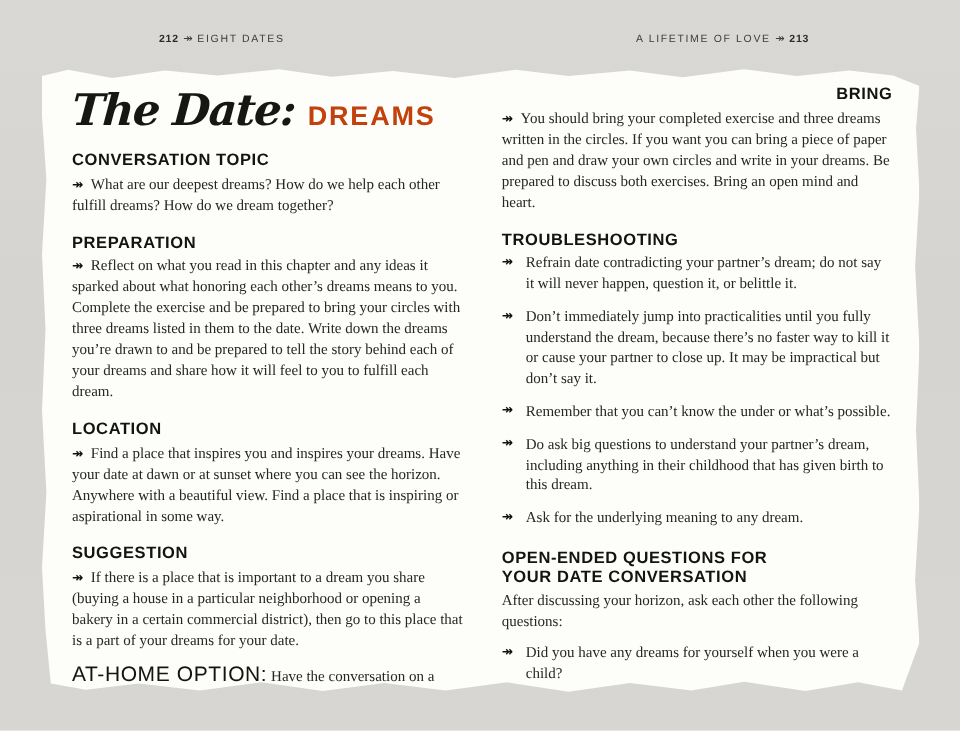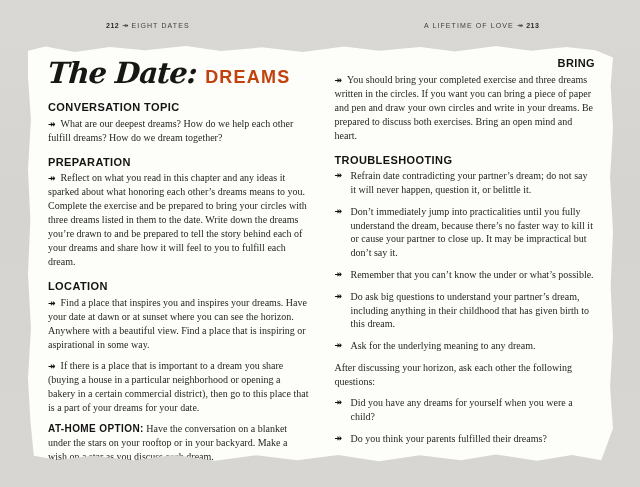--- a/index.html
+++ b/index.html
@@ -48,21 +48,21 @@
     margin:0 0 7px;color:#262624;}
 
   .arrow-g{font-family:"DejaVu Sans",sans-serif;font-size:9px;font-weight:bold;
     color:#111;margin-right:5px;}
 
   ul{list-style:none;margin:0;padding:0;}
   li{position:relative;padding-left:16px;margin:0 0 8px;
     font-family:"Liberation Serif",serif;font-size:10px;line-height:13.8px;color:#262624;}
   li .arrow-g{position:absolute;left:0;top:0;margin:0;}
 
-  .inline-label{font-family:"Liberation Sans",sans-serif;font-weight:700;font-size:10px;
+  .inline-label{font-family:"Liberation Sans",sans-serif;font-weight:400;font-size:14px;
     letter-spacing:0.4px;color:#131311;}
 
   .h2-twoline{margin-top:13px;}
 </style>
 </head>
 <body>
 
 <div class="stage">
 
   <div class="running-head" id="head-left">
@@ -87,38 +87,40 @@
 
       <h2>CONVERSATION TOPIC</h2>
       <p><span class="arrow-g">↠</span><span>What are our deepest dreams? How do we help each other fulfill dreams? How do we dream together?</span></p>
 
       <h2>PREPARATION</h2>
       <p><span class="arrow-g">↠</span><span>Reflect on what you read in this chapter and any ideas it sparked about what honoring each other’s dreams means to you. Complete the exercise and be prepared to bring your circles with three dreams listed in them to the date. Write down the dreams you’re drawn to and be prepared to tell the story behind each of your dreams and share how it will feel to you to fulfill each dream.</span></p>
 
       <h2>LOCATION</h2>
       <p><span class="arrow-g">↠</span><span>Find a place that inspires you and inspires your dreams. Have your date at dawn or at sunset where you can see the horizon. Anywhere with a beautiful view. Find a place that is inspiring or aspirational in some way.</span></p>
 
+      <h2>SUGGESTION</h2>
       <p><span class="arrow-g">↠</span><span>If there is a place that is important to a dream you share (buying a house in a particular neighborhood or opening a bakery in a certain commercial district), then go to this place that is a part of your dreams for your date.</span></p>
 
       <p><span class="inline-label">AT-HOME OPTION:</span> <span>Have the conversation on a blanket under the stars on your rooftop or in your backyard. Make a wish on a star as you discuss each dream.</span></p>
     </div>
 
     <div class="col">
       <h2>BRING</h2>
       <p><span class="arrow-g">↠</span><span>You should bring your completed exercise and three dreams written in the circles. If you want you can bring a piece of paper and pen and draw your own circles and write in your dreams. Be prepared to discuss both exercises. Bring an open mind and heart.</span></p>
 
       <h2>TROUBLESHOOTING</h2>
       <ul>
         <li><span class="arrow-g">↠</span><span>Refrain date contradicting your partner’s dream; do not say it will never happen, question it, or belittle it.</span></li>
         <li><span class="arrow-g">↠</span><span>Don’t immediately jump into practicalities until you fully understand the dream, because there’s no faster way to kill it or cause your partner to close up. It may be impractical but don’t say it.</span></li>
         <li><span class="arrow-g">↠</span><span>Remember that you can’t know the under or what’s possible.</span></li>
         <li><span class="arrow-g">↠</span><span>Do ask big questions to understand your partner’s dream, including anything in their childhood that has given birth to this dream.</span></li>
         <li><span class="arrow-g">↠</span><span>Ask for the underlying meaning to any dream.</span></li>
       </ul>
 
+      <h2 class="h2-twoline"><span>OPEN-ENDED QUESTIONS FOR</span><br><span>YOUR DATE CONVERSATION</span></h2>
       <p>After discussing your horizon, ask each other the following questions:</p>
       <ul>
         <li><span class="arrow-g">↠</span><span>Did you have any dreams for yourself when you were a child?</span></li>
         <li><span class="arrow-g">↠</span><span>Do you think your parents fulfilled their dreams?</span></li>
       </ul>
     </div>
 
   </div>
 </div>
 

